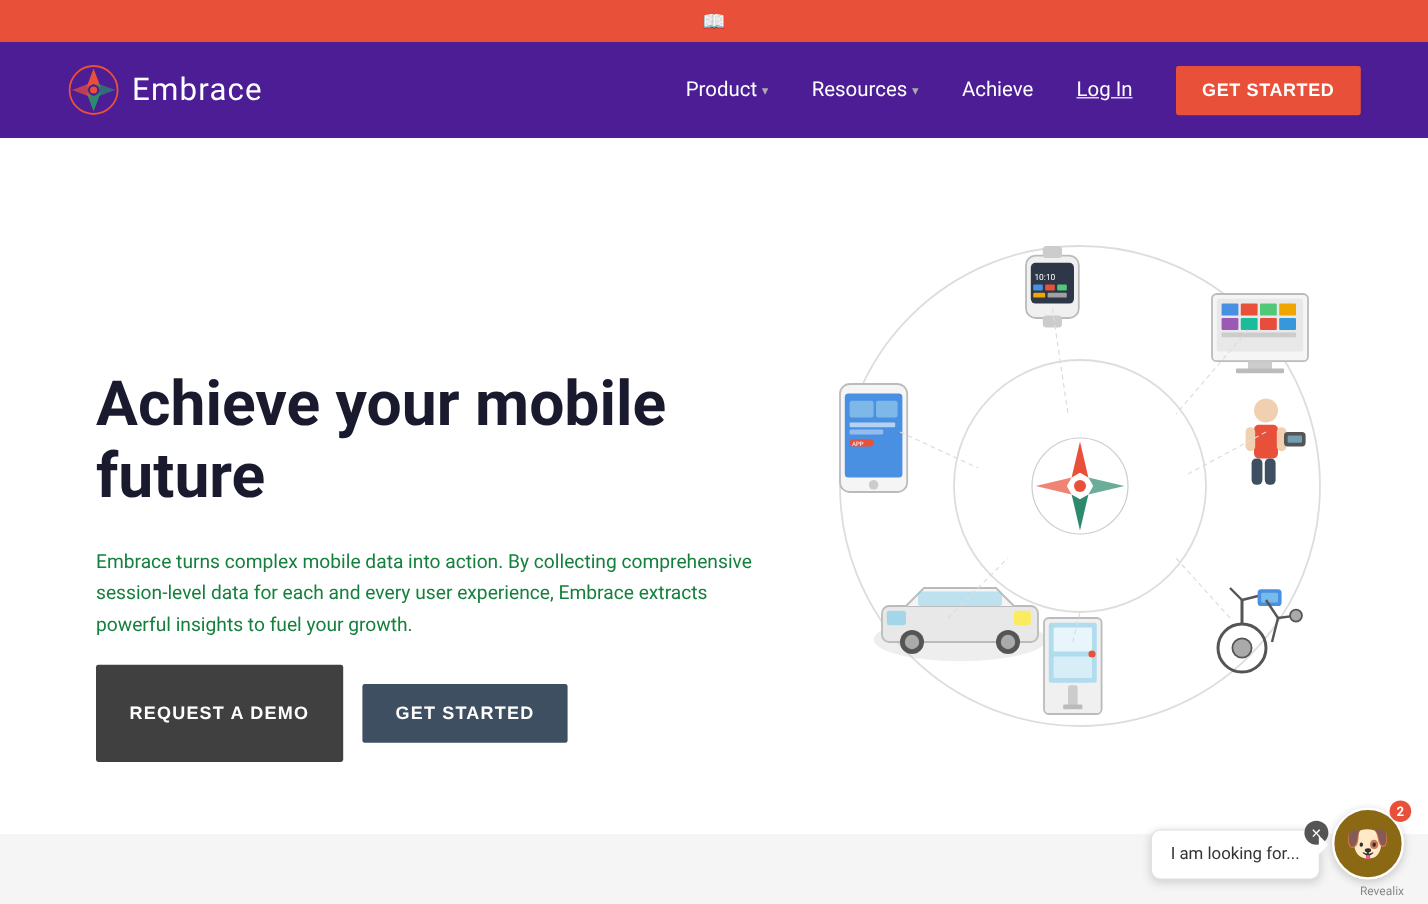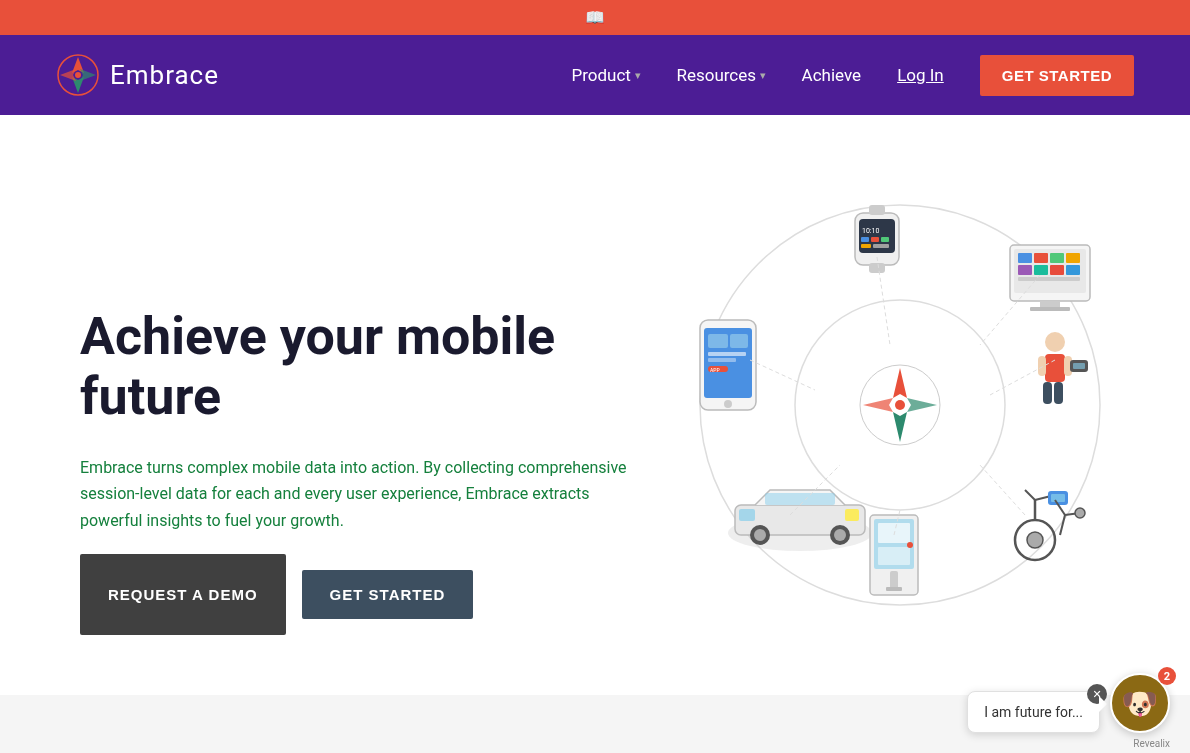--- a/index.html
+++ b/index.html
@@ -407,21 +407,21 @@
   </div>
 </section>
 
 <section class="trust-section">
   
 </section>
 
 <div class="chat-widget">
   <div class="chat-bubble">
     <div class="chat-close">✕</div>
-    <span>I am future for...</span>
+    <span>I am looking for...</span>
   </div>
   <div style="position:relative;">
     <div class="chat-avatar">
       <span>🐶</span>
     </div>
     <div class="chat-badge">2</div>
     <div class="chat-revealix">Revealix</div>
   </div>
 </div>
 

